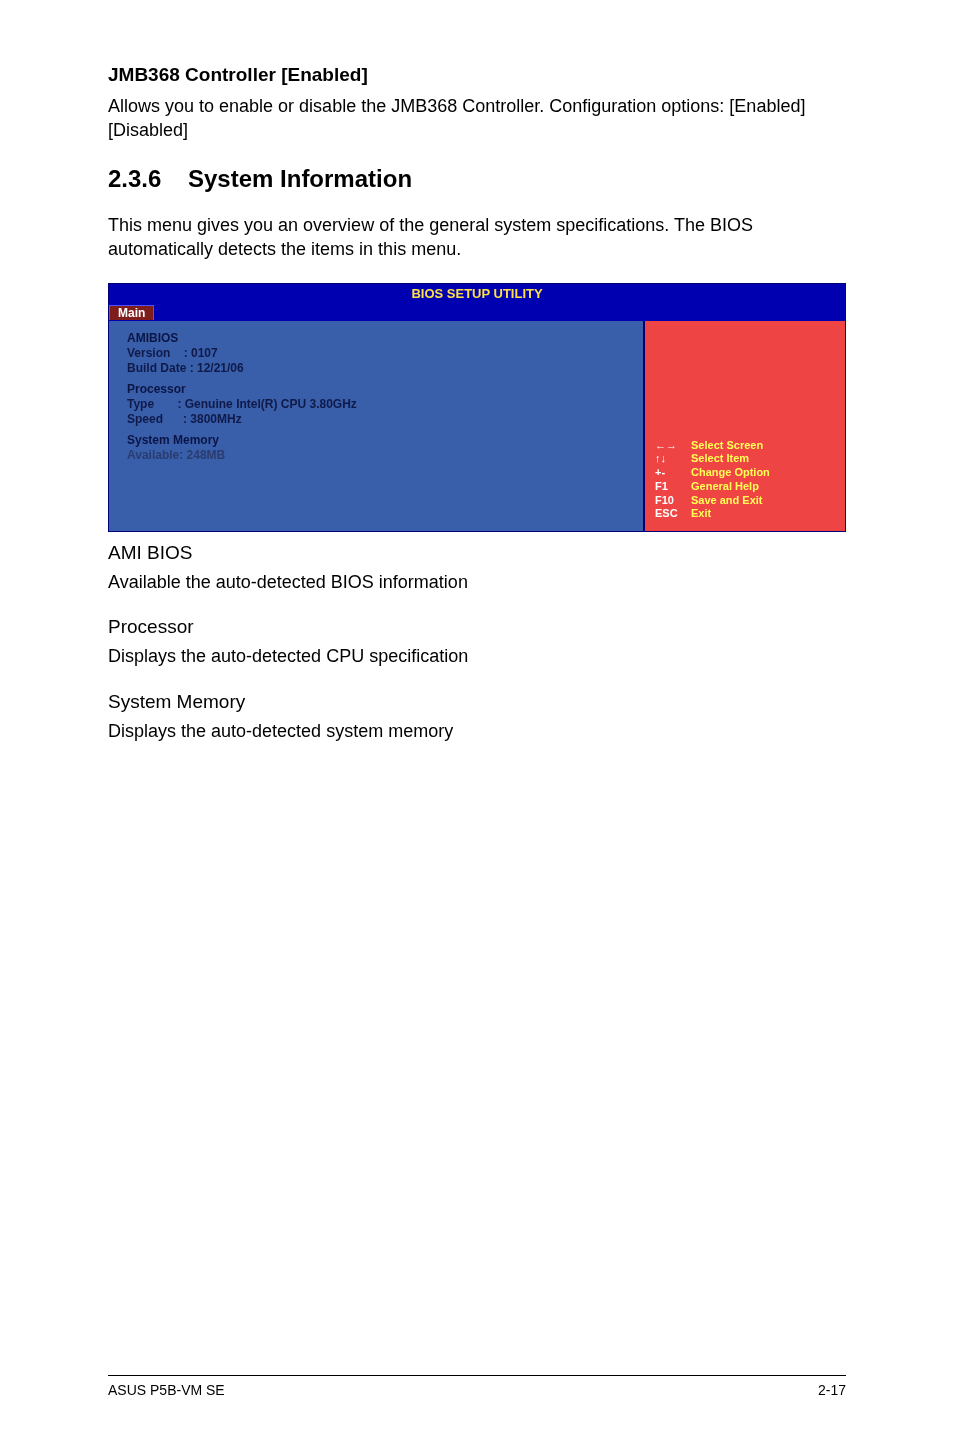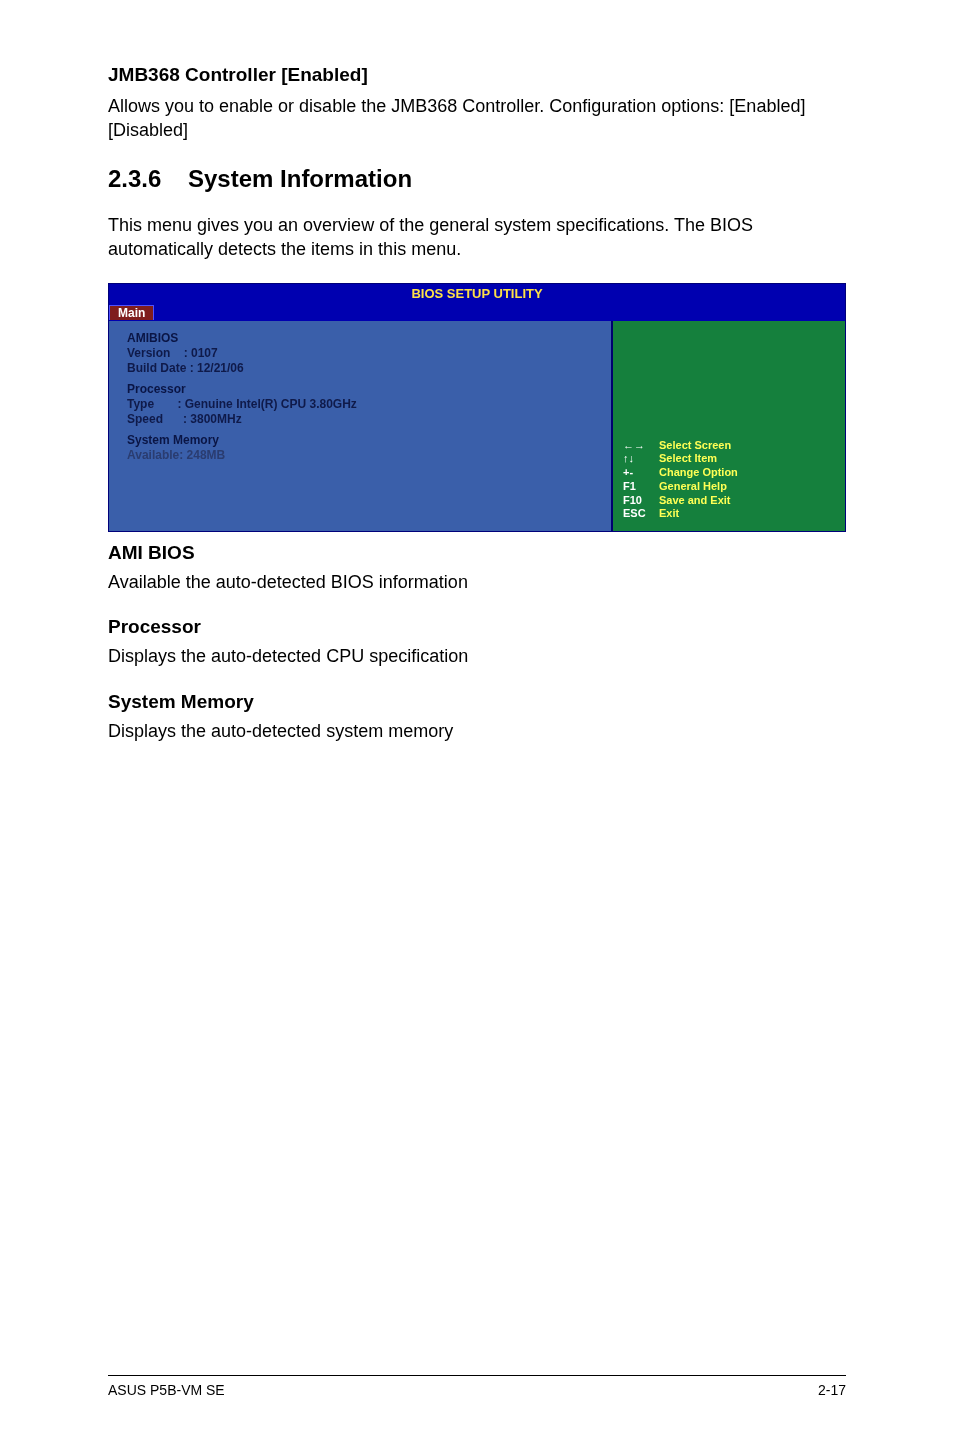--- a/index.html
+++ b/index.html
@@ -37,22 +37,22 @@
   }
   .bios-body { display: flex; }
   .bios-left {
     flex: 1;
     background: #3a5faa;
     padding: 10px 14px 10px 18px;
     border-right: 2px solid #000070;
     min-height: 210px;
   }
   .bios-right {
-    width: 232px;
-    background: #15803d;
+    width: 200px;
+    background: #ef4444;
     padding: 8px 10px;
     position: relative;
   }
   .bios-left .line { white-space: pre; color: #0f1a4a; font-weight: bold; font-size: 12px; line-height: 1.25; }
   .bios-left .heading { color: #0a1545; font-weight: bold; }
   .bios-left .dim { color: #2a3c70; }
   .bios-right .legend {
     position: absolute;
     bottom: 10px;
     left: 10px;
@@ -73,21 +73,21 @@
     position: absolute;
     bottom: 40px;
     left: 108px;
     right: 108px;
     border-top: 1px solid #000000;
     padding-top: 6px;
     font-size: 14px;
     display: flex;
     justify-content: space-between;
   }
-  .h-mid { font-weight: bold; font-size: 19px; margin-top: 10px; margin-bottom: 6px; }
+  .h-mid { font-weight: normal; font-size: 19px; margin-top: 10px; margin-bottom: 6px; }
 </style>
 </head>
 <body>
 
 <div class="h-sub">JMB368 Controller [Enabled]</div>
 <div class="body-text">Allows you to enable or disable the JMB368 Controller. Configuration options: [Enabled] [Disabled]</div>
 
 <div class="h-section">
   <span class="num">2.3.6</span><span>System Information</span>
 </div>

